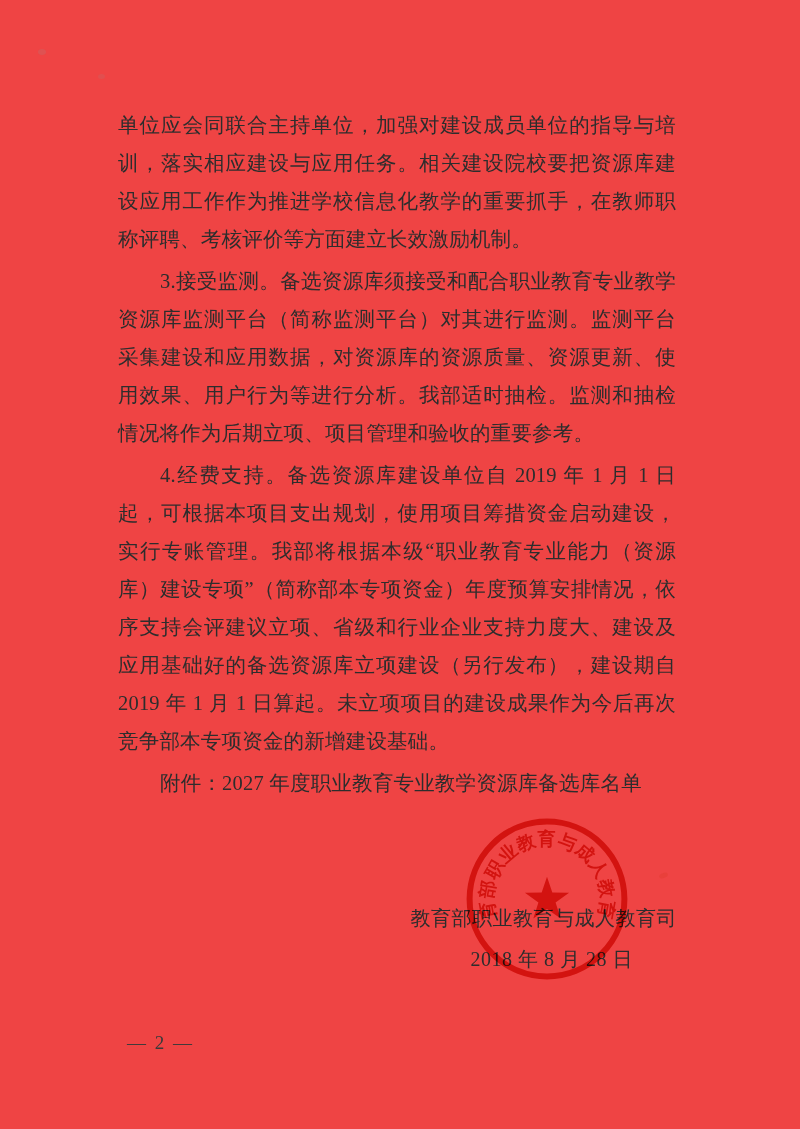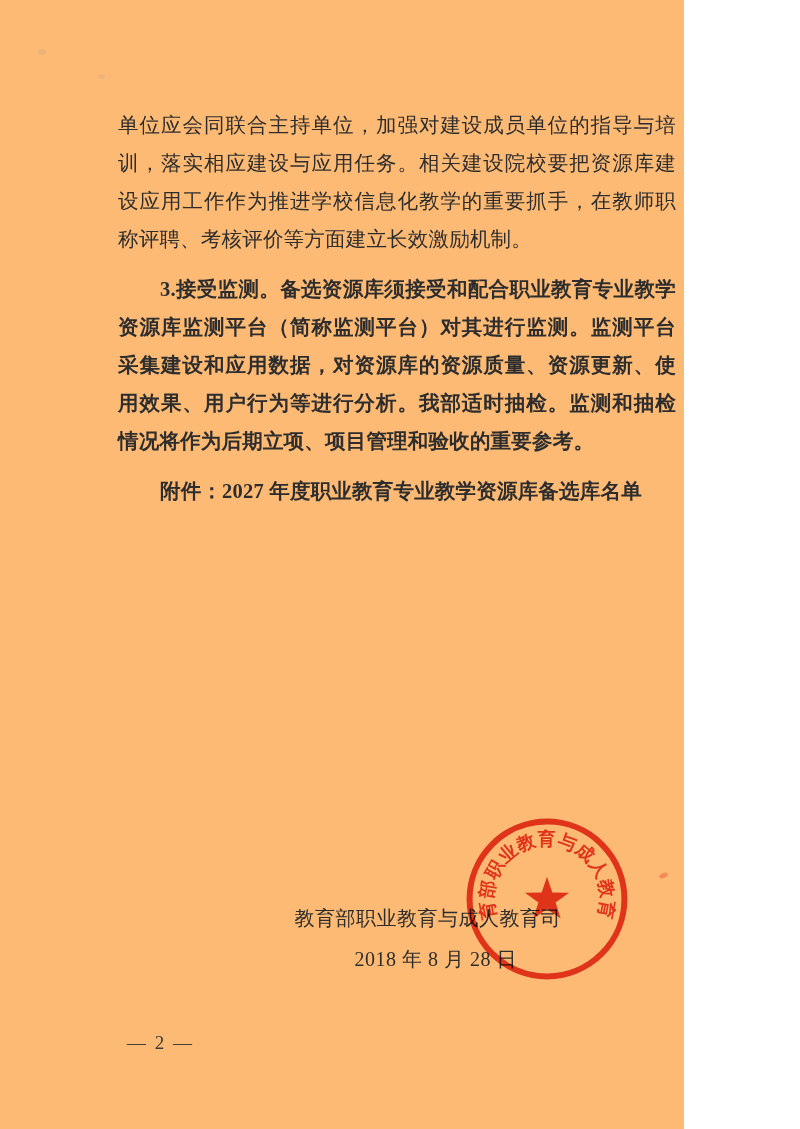--- a/index.html
+++ b/index.html
@@ -1,37 +1,37 @@
 <!DOCTYPE html>
 <html><head>
 <meta charset="utf-8">
 <style>
   * { margin: 0; padding: 0; box-sizing: border-box; }
   html, body { background: #fff; }
   .page {
     position: relative;
-    width: 684px;
+    width: 800px;
     height: 1129px;
-    background: #fdba74;
+    background: #ef4444;
     overflow: hidden;
     font-family: "Liberation Serif", "DejaVu Serif", serif;
     color: #2d2d2d;
   }
   .body-text {
     position: absolute;
     left: 118px;
     top: 106px;
     width: 558px;
     font-size: 20.5px;
     line-height: 38px;
     text-align: justify;
     letter-spacing: 0.2px;
   }
   .para { margin: 0; }
-  .para + .para { margin-top: 12px; font-weight: bold; }
+  .para + .para { margin-top: 4px; }
   .indent { text-indent: 2.05em; }
   .attachment-line {
     margin-top: 26px;
     text-indent: 2.05em;
     text-align: left;
   }
   .signer {
     position: absolute;
     top: 905px;
     right: 123px;
@@ -102,20 +102,21 @@
 <body>
 
 <div class="page">
 
   <div class="scan-speck-gray-1"></div>
   <div class="scan-speck-gray-2"></div>
 
   <div class="body-text">
     <p class="para">单位应会同联合主持单位，加强对建设成员单位的指导与培训，落实相应建设与应用任务。相关建设院校要把资源库建设应用工作作为推进学校信息化教学的重要抓手，在教师职称评聘、考核评价等方面建立长效激励机制。</p>
     <p class="para indent">3.接受监测。备选资源库须接受和配合职业教育专业教学资源库监测平台（简称监测平台）对其进行监测。监测平台采集建设和应用数据，对资源库的资源质量、资源更新、使用效果、用户行为等进行分析。我部适时抽检。监测和抽检情况将作为后期立项、项目管理和验收的重要参考。</p>
+    <p class="para indent">4.经费支持。备选资源库建设单位自 2019 年 1 月 1 日起，可根据本项目支出规划，使用项目筹措资金启动建设，实行专账管理。我部将根据本级“职业教育专业能力（资源库）建设专项”（简称部本专项资金）年度预算安排情况，依序支持会评建议立项、省级和行业企业支持力度大、建设及应用基础好的备选资源库立项建设（另行发布），建设期自 2019 年 1 月 1 日算起。未立项项目的建设成果作为今后再次竞争部本专项资金的新增建设基础。</p>
     <p class="para attachment-line">附件：2027 年度职业教育专业教学资源库备选库名单</p>
   </div>
 
   <div class="signer">教育部职业教育与成人教育司</div>
 
   <div class="sign-date">2018 年 8 月 28 日</div>
 
   <div class="scan-speck-red"></div>
 
   <svg class="seal" viewBox="0 0 200 200" xmlns="http://www.w3.org/2000/svg">

